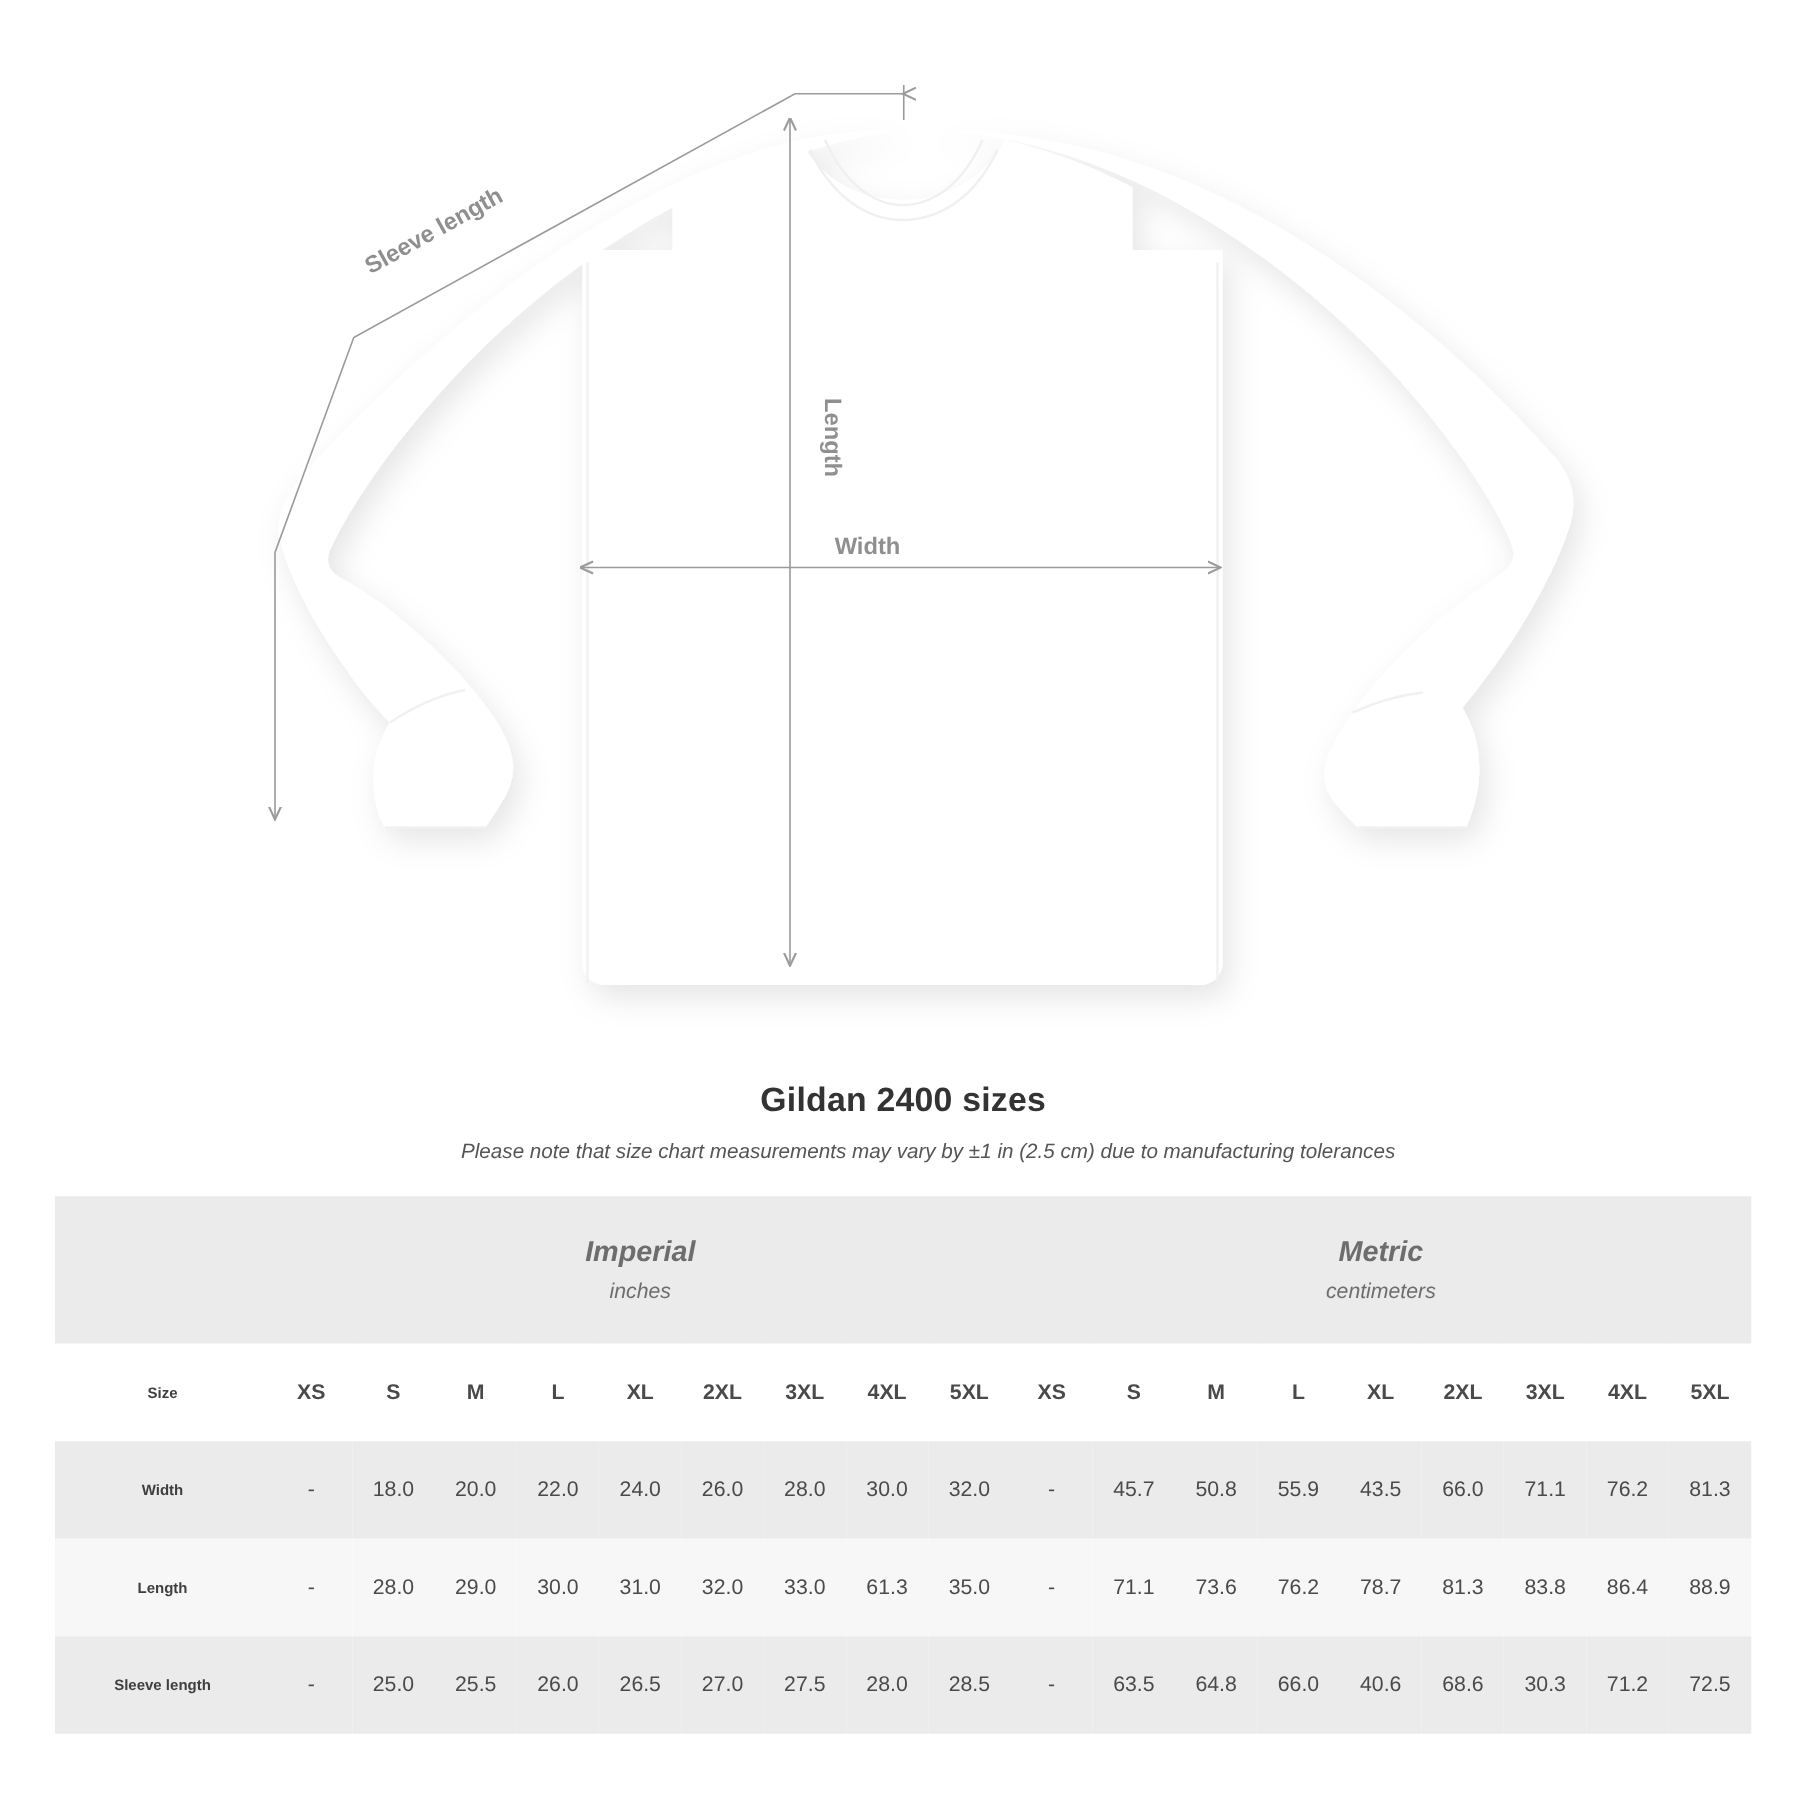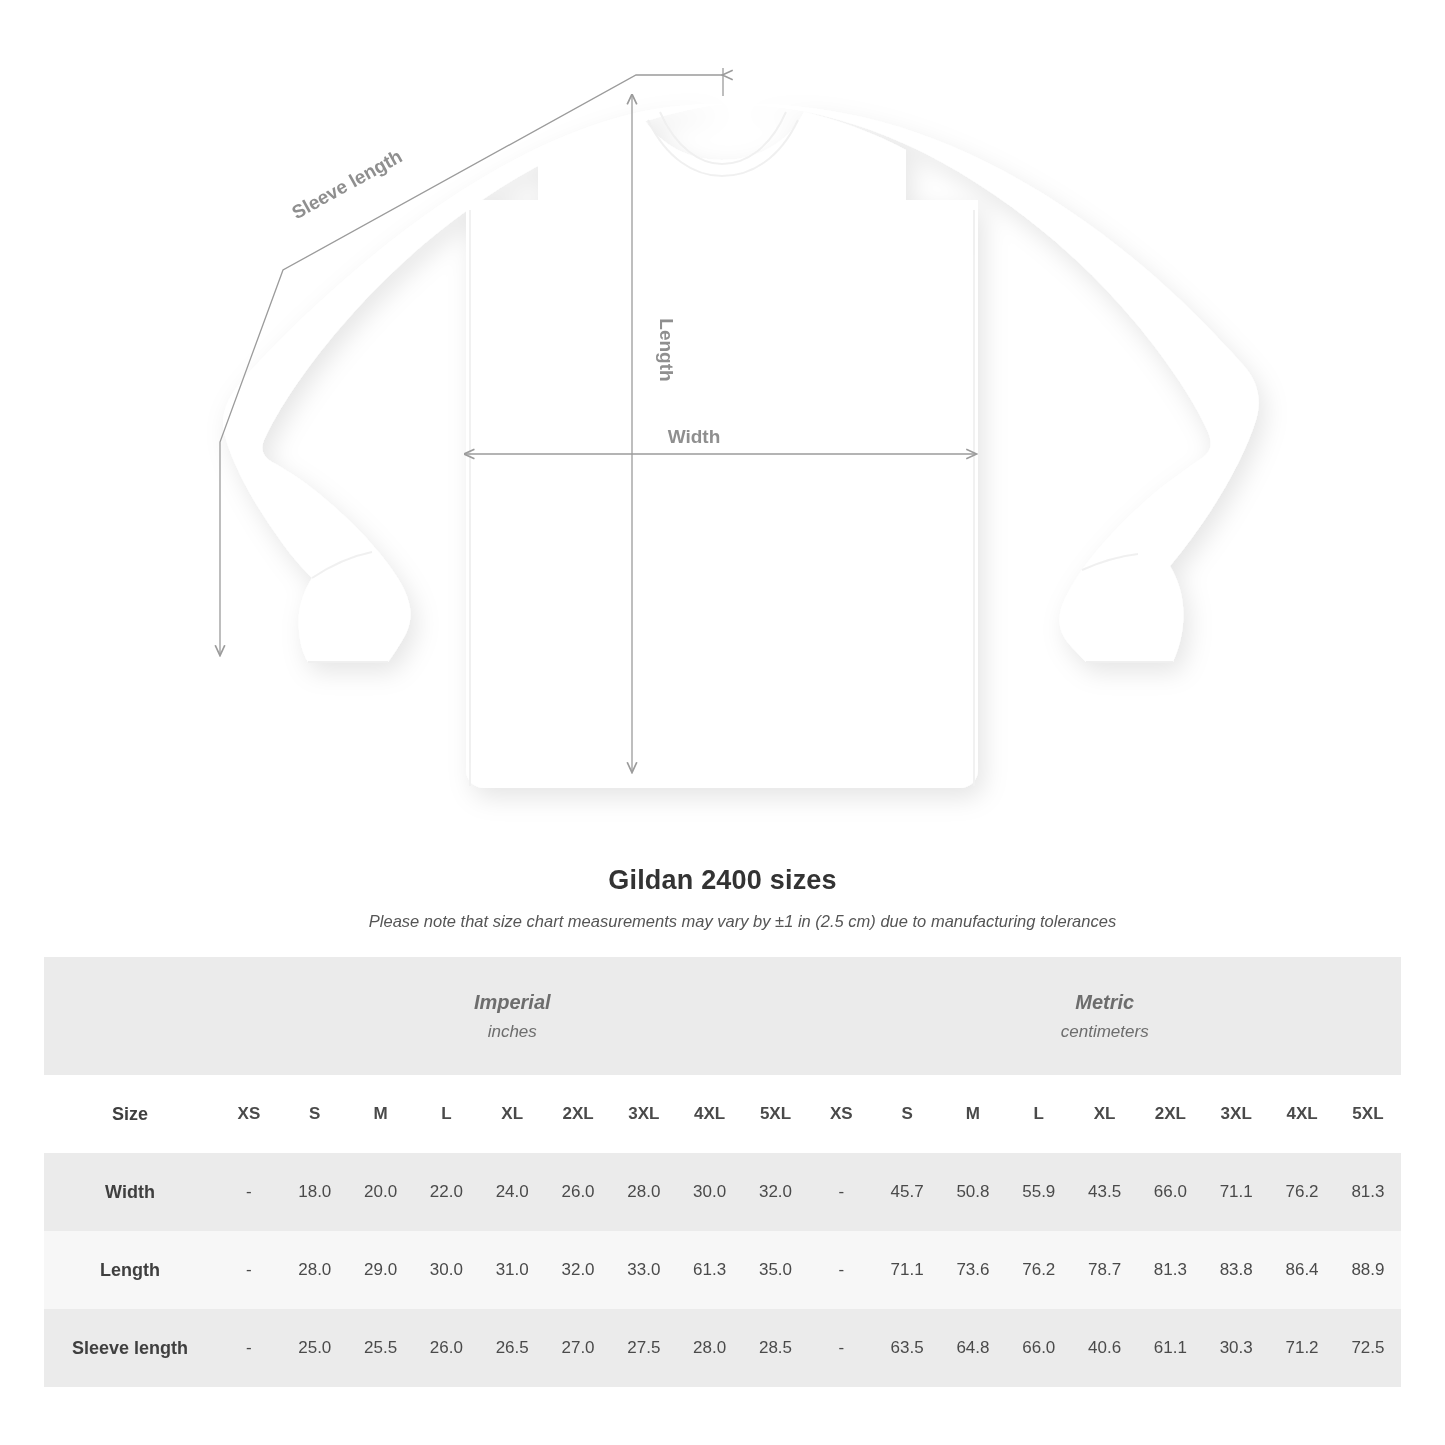--- a/index.html
+++ b/index.html
@@ -66,21 +66,21 @@
     vertical-align: middle;
     font-size: 17px;
     color: #4a4a4a;
   }
   .unit-row td {
     background: #ebebeb;
     height: 118px;
     padding: 0;
   }
   .unit-name {
-    font-size: 20px;
+    font-size: 23px;
     font-style: italic;
     font-weight: bold;
     color: #6d6d6d;
     line-height: 1.1;
   }
   .unit-sub {
     font-size: 17px;
     font-style: italic;
     color: #6d6d6d;
     margin-top: 9px;
@@ -100,21 +100,21 @@
   }
   .data-row.odd td {
     background: #ebebeb;
   }
   .data-row.even td {
     background: #f7f7f7;
   }
   .head-row td.rowlabel, .data-row td.rowlabel {
     font-weight: bold;
     color: #3f3f3f;
-    font-size: 18px;
+    font-size: 12px;
   }
   .col-label { width: 172px; }
   .col-val { width: 65.8px; }
 </style>
 </head>
 <body>
 
 <div class="page">
 
   <div class="illustration">
@@ -345,21 +345,21 @@
           <td>26.5</td>
           <td>27.0</td>
           <td>27.5</td>
           <td>28.0</td>
           <td>28.5</td>
           <td>-</td>
           <td>63.5</td>
           <td>64.8</td>
           <td>66.0</td>
           <td>40.6</td>
-          <td>61.1</td>
+          <td>68.6</td>
           <td>30.3</td>
           <td>71.2</td>
           <td>72.5</td>
         </tr>
       </tbody>
     </table>
   </div>
 
 </div>
 

